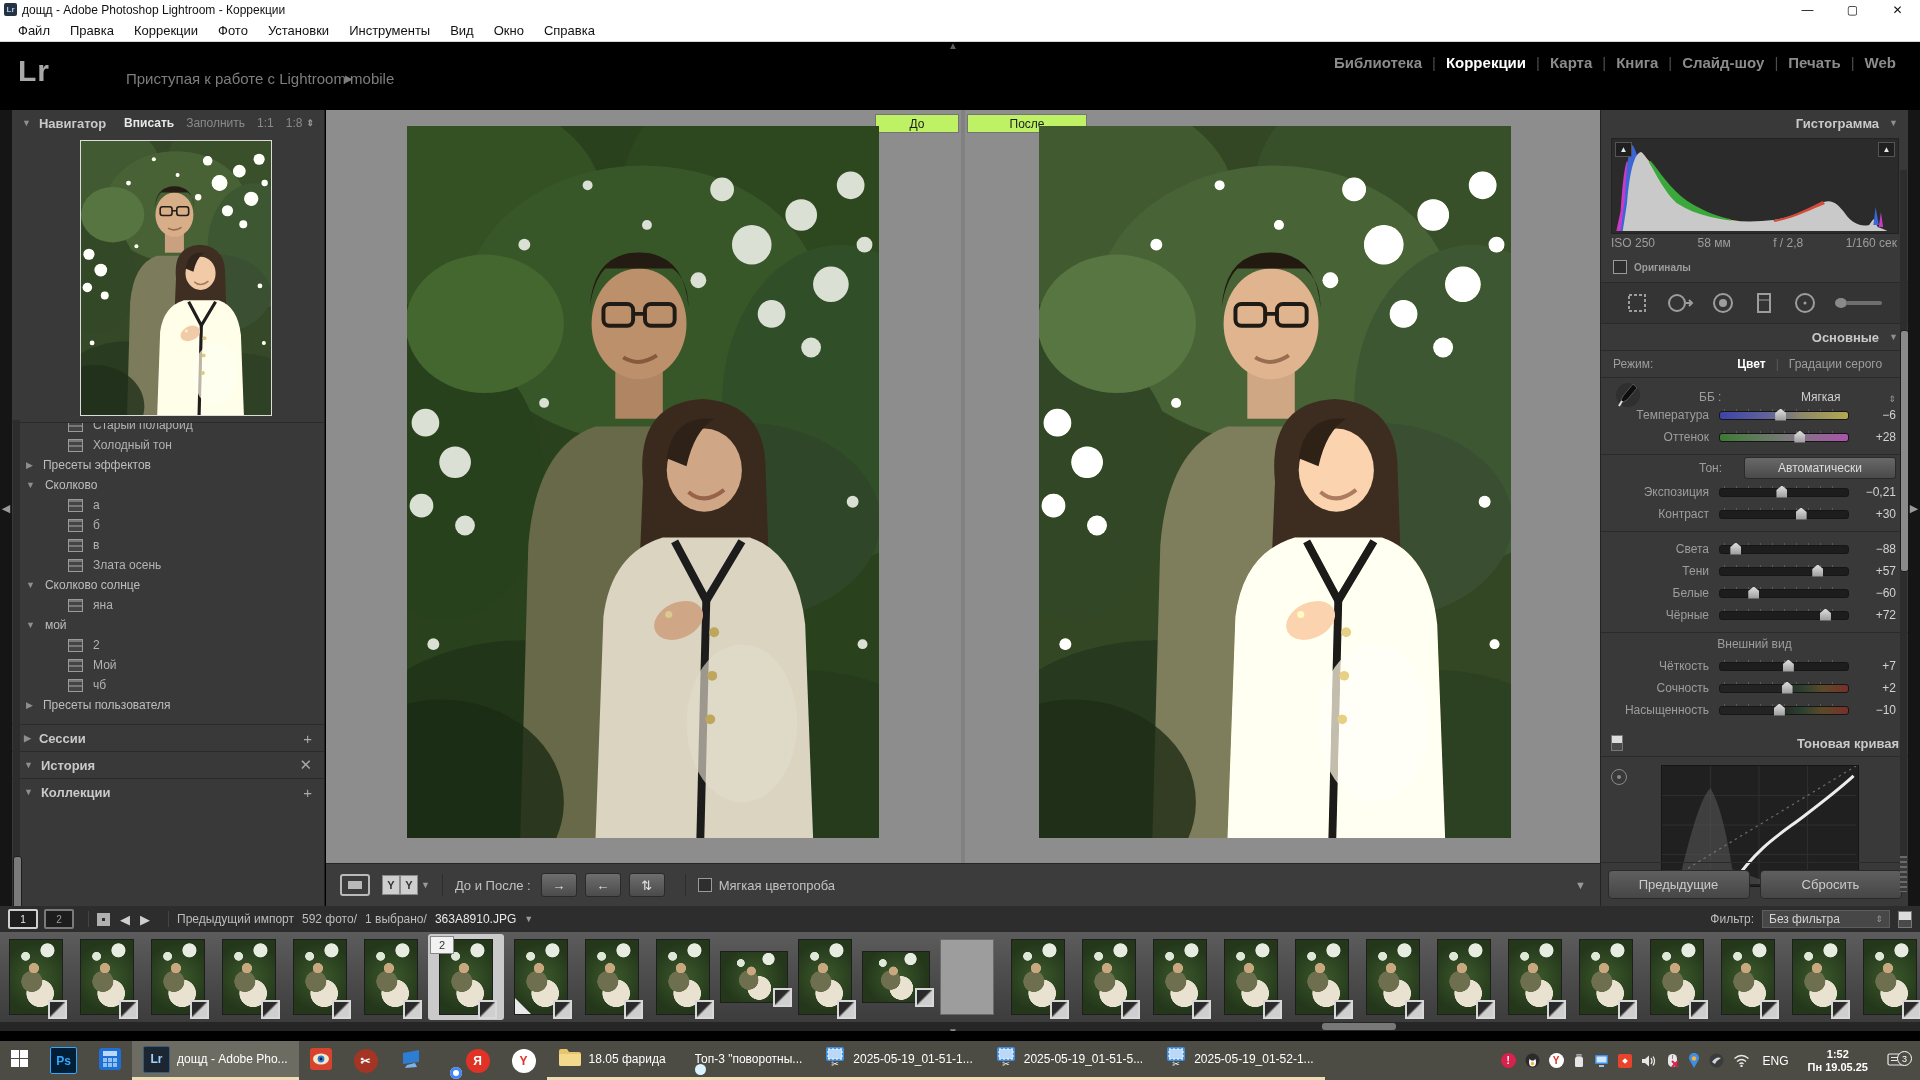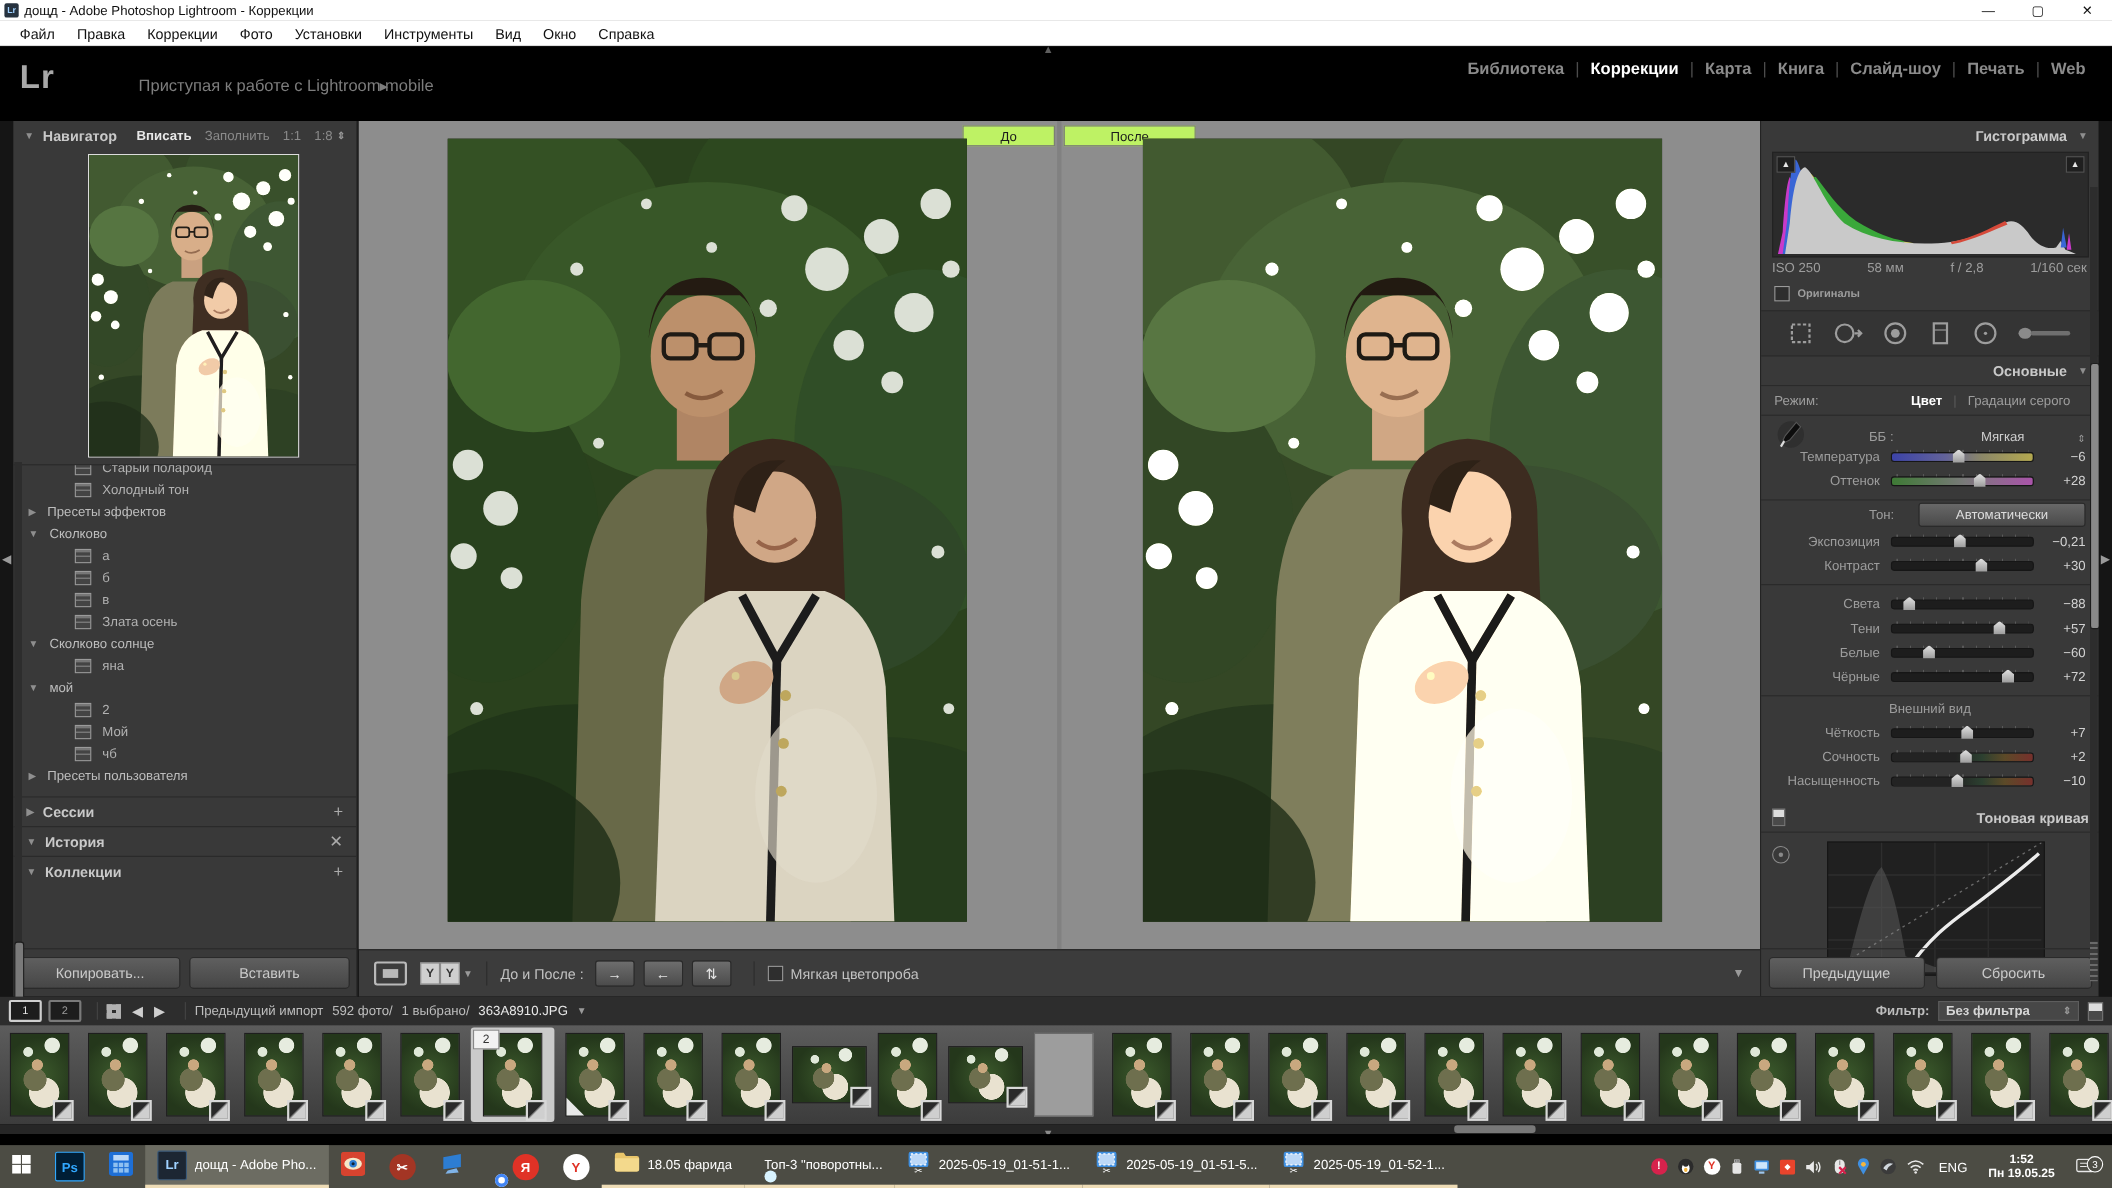--- a/index.html
+++ b/index.html
@@ -123,21 +123,21 @@
   .winbtn{width:26px;height:16px;border:2px solid #cfcfcf;border-radius:2px;color:#e8e8e8;font-size:10px;display:flex;align-items:center;justify-content:center;margin-right:6px;background:#1d1d1d;}
   .winbtn.dim{border-color:#7a7a7a;color:#9a9a9a;}
   .fh-sep{width:1px;height:16px;background:#444;margin:0 8px;}
   .grid-ic{width:13px;height:13px;background:
      linear-gradient(90deg,#b0b0b0 5px,transparent 5px 8px,#b0b0b0 8px),
      linear-gradient(#b0b0b0 5px,transparent 5px 8px,#b0b0b0 8px);margin-right:10px;}
   .fh-arrow{font-size:13px;color:#cfcfcf;margin-right:10px;}
   .fh-status{display:flex;gap:8px;align-items:center;}
   .fh-file{color:#e9e9e9;}
   .fh-caret{font-size:9px;color:#9a9a9a;}
-  .fh-right{margin-left:auto;display:flex;align-items:center;gap:8px;font-weight:bold;}
+  .fh-right{margin-left:auto;display:flex;align-items:center;gap:8px;}
   .filter-select{width:128px;height:18px;background:#474747;border:1px solid #5d5d5d;display:flex;align-items:center;padding:0 6px;color:#d5d5d5;box-sizing:border-box;}
   .filter-select .updn{margin-left:auto;}
   .fh-switch{width:12px;height:15px;border:1px solid #777;background:linear-gradient(#ddd 50%,#4a4a4a 50%);}
   .filmstrip{position:absolute;left:0;top:932px;width:1920px;height:90px;background:linear-gradient(#5c5c5c,#3c3c3c);display:flex;align-items:center;padding-left:2px;overflow:hidden;}
   .film-cell{position:relative;width:68px;height:86px;margin-right:3px;flex:none;display:flex;align-items:center;justify-content:center;}
   .film-cell.sel{width:76px;background:#cacaca;border-radius:3px;}
   .thumb{position:relative;border:1px solid #1e1e1e;
      background:
       radial-gradient(circle at 72% 14%, #e6ecdf 0 9%, transparent 10%),
       radial-gradient(circle at 30% 22%, #dfe8d8 0 6%, transparent 7%),
@@ -385,24 +385,20 @@
         <span class="tri">▼</span>
         <span>История</span>
         <span class="sec-plus">✕</span>
       </div>
       <div class="sec-header">
         <span class="tri">▼</span>
         <span>Коллекции</span>
         <span class="sec-plus">+</span>
       </div>
     </div>
-    <div class="left-buttons">
-      <div class="gradbtn">Копировать...</div>
-      <div class="gradbtn">Вставить</div>
-    </div>
     <div class="lscroll">
         <div class="thumb" style="top:436px;height:52px;"></div>
       </div>
   </div>
 
   <div class="canvas">
     <div class="pane-divider"></div>
     <div class="view-tab tab-before">
       <span>До</span>
     </div>

